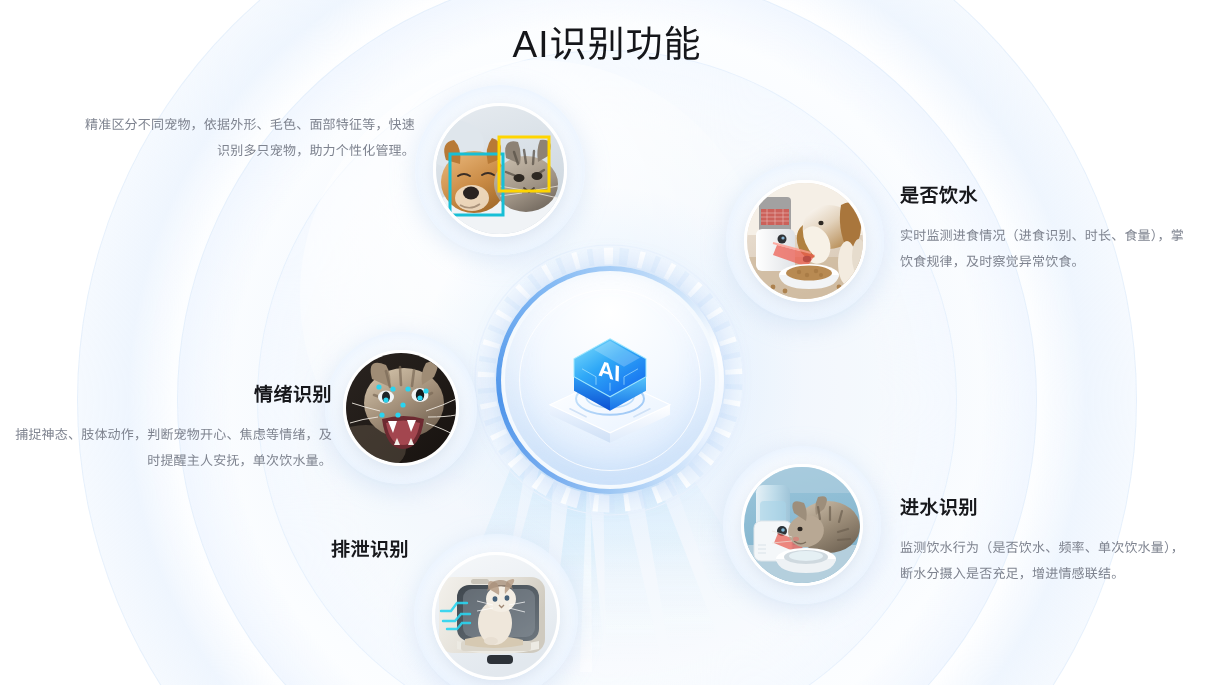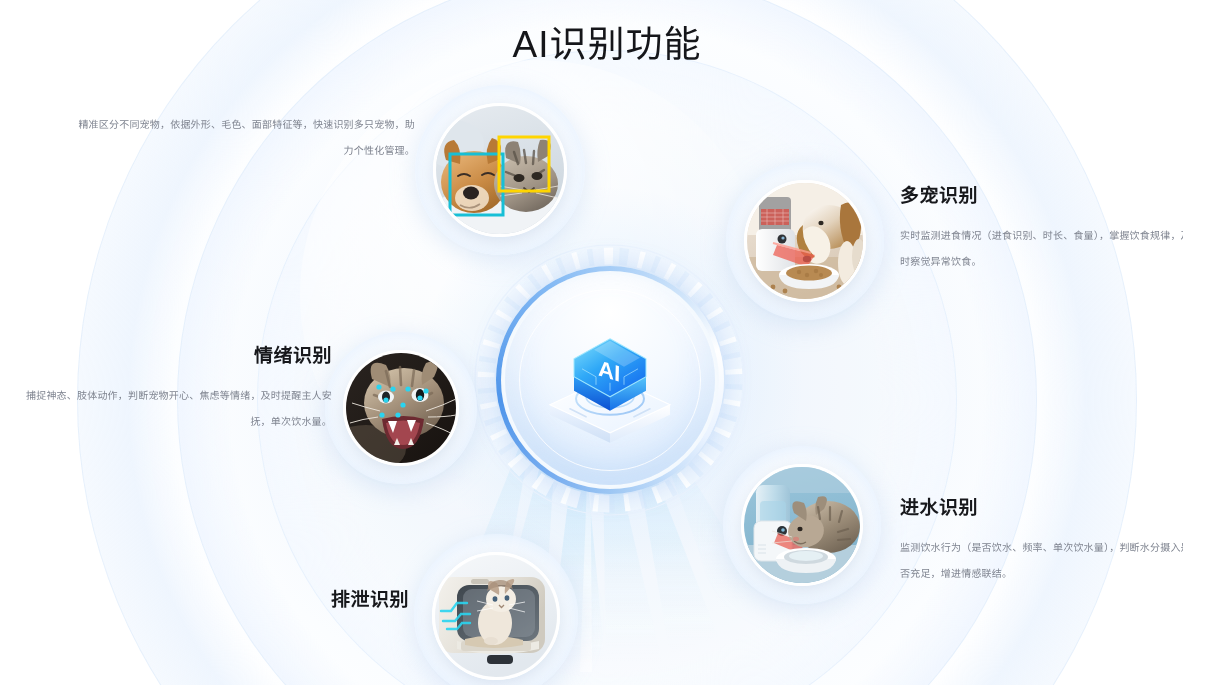--- a/index.html
+++ b/index.html
@@ -156,32 +156,32 @@
   
   .feat { position: absolute; z-index: 18; }
   .feat h3 {
     font-size: 19px;
     font-weight: 700;
     color: #17181c;
     letter-spacing: 0.5px;
     margin-bottom: 16px;
   }
   .feat p {
-    font-size: 10px;
+    font-size: 13px;
     line-height: 26px;
     color: #7f8490;
     letter-spacing: 0.2px;
   }
   .feat.right { text-align: left; }
   .feat.left  { text-align: right; }
 
   
   #feat-multipet { left: 75px;  top: 112px;  width: 340px; }
-  #feat-emotion  { left: 10px;  top: 340px;  width: 322px; }
-  #feat-excrete  { left: 72px;  top: 584px;  width: 337px; }
+  #feat-emotion  { left: 10px;  top: 379px;  width: 322px; }
+  #feat-excrete  { left: 72px;  top: 534px;  width: 337px; }
   #feat-feeding  { left: 900px; top: 180px;  width: 300px; }
   #feat-drinking { left: 900px; top: 492px;  width: 300px; }
 </style>
 </head>
 <body>
 
 <div id="stage">
 
   <div class="bg-ring ring-a"></div>
   <div class="bg-ring ring-b"></div>
@@ -628,21 +628,21 @@
         </g>
       </svg>
     </div>
   </div>
 
   <div class="feat left" id="feat-multipet">
     <p>精准区分不同宠物，依据外形、毛色、面部特征等，快速识别多只宠物，助力个性化管理。</p>
   </div>
 
   <div class="feat right" id="feat-feeding">
-    <h3>多宠识别</h3>
+    <h3>是否饮水</h3>
     <p>实时监测进食情况（进食识别、时长、食量），掌握饮食规律，及时察觉异常饮食。</p>
   </div>
 
   <div class="feat left" id="feat-emotion">
     <h3>情绪识别</h3>
     <p>捕捉神态、肢体动作，判断宠物开心、焦虑等情绪，及时提醒主人安抚，单次饮水量。</p>
   </div>
 
   <div class="feat right" id="feat-drinking">
     <h3>进水识别</h3>

